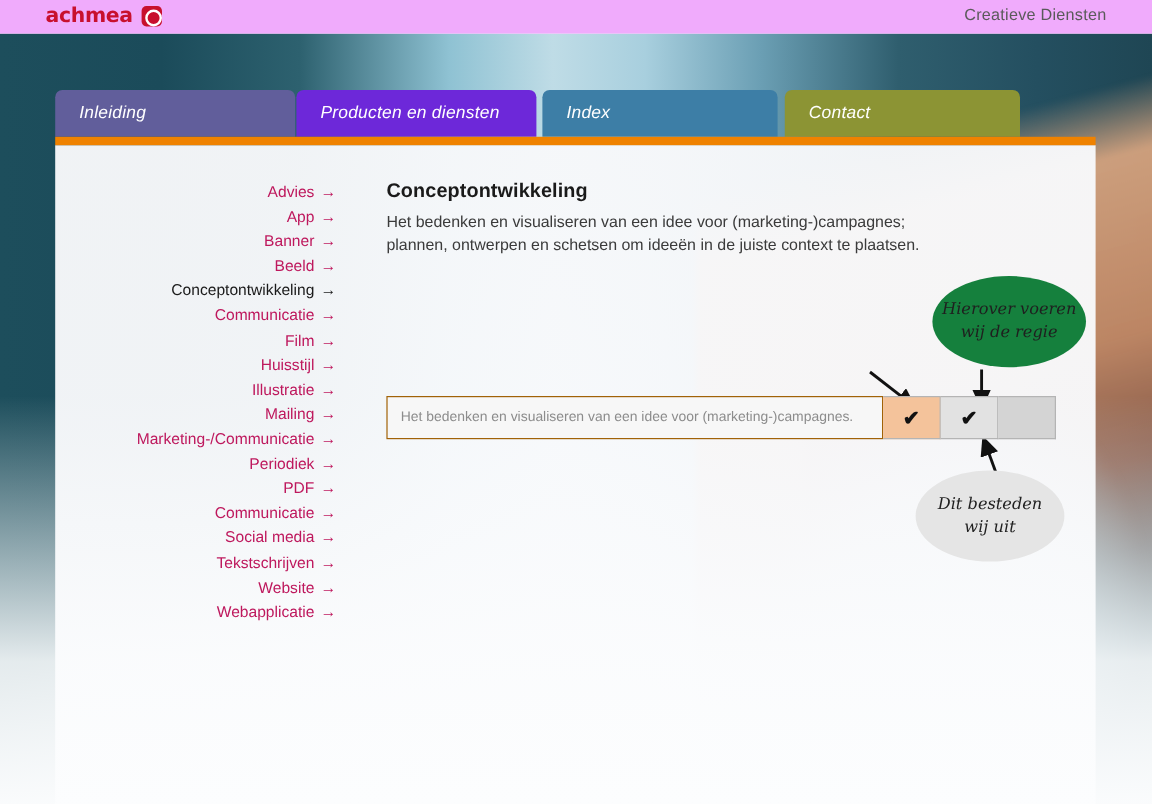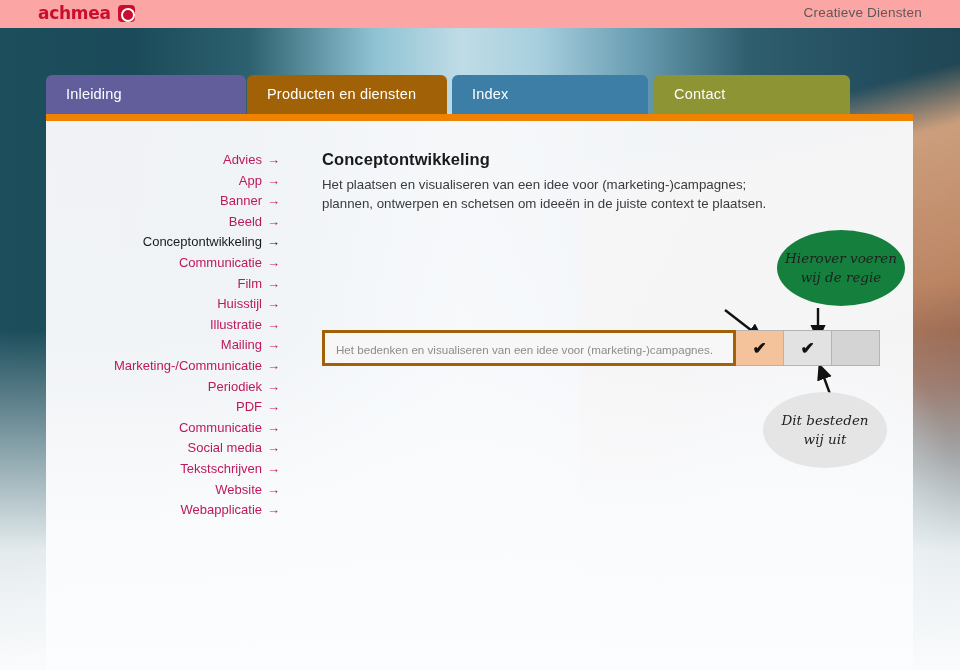--- a/index.html
+++ b/index.html
@@ -7,21 +7,21 @@
   body {
     font-family: "Liberation Sans", sans-serif;
     background:#ffffff;
     position:relative;
     overflow:hidden;
   }
 
   
   .topbar{
     position:absolute; left:0; top:0; width:960px; height:28px;
-    background:#fca5a5; z-index:30;
+    background:#f0abfc; z-index:30;
   }
   .logo{
     position:absolute; left:38px; top:3px;
     display:flex; align-items:center; gap:7px;
   }
   .logo-word{
     font-family:"DejaVu Sans", sans-serif;
     font-weight:bold; font-size:17px; letter-spacing:-0.3px;
     color:#C8102E;
     line-height:20px;
@@ -88,31 +88,31 @@
     position:absolute; right:-20px; bottom:-60px; width:360px; height:420px;
     background:radial-gradient(ellipse 200px 240px at 50% 45%, rgba(130,180,196,.9) 0%, rgba(160,200,212,.55) 45%, rgba(200,225,232,0) 78%);
     filter:blur(5px);
   }
   .photo-white{
     position:absolute; left:0; bottom:0; width:960px; height:340px;
     background:linear-gradient(0deg, rgba(252,253,254,.99) 0%, rgba(250,252,253,.9) 35%, rgba(250,252,253,0) 100%);
   }
 
   
-  .tabs{ position:absolute; left:0; top:75px; width:843px; height:40px; z-index:12;}
+  .tabs{ position:absolute; left:0; top:75px; width:843px; height:40px; z-index:12;font-style:italic;}
   .tab{
     position:absolute; top:0; height:39px;
     border-radius:6px 6px 0 0;
     color:#ffffff; font-size:14.5px;
     padding-left:20px; line-height:39px;
     letter-spacing:.2px;
     white-space:nowrap;
   }
   .tab.t1{ left:46px;  width:200px; background:#615e9b; }
-  .tab.t2{ left:247px; width:200px; background:#a16207; }
+  .tab.t2{ left:247px; width:200px; background:#6d28d9; }
   .tab.t3{ left:452px; width:196px; background:#3d7ea6; }
   .tab.t4{ left:654px; width:196px; background:#8c9434; }
 
   
   .orangebar{
     position:absolute; left:46px; top:114px; width:867px; height:7px;
     background:#ef8200; z-index:13;
   }
 
   
@@ -173,21 +173,21 @@
   }
 
   .arrow-svg{ position:absolute; left:0; top:0; width:600px; height:250px; pointer-events:none;}
 
   
   .row{
     position:absolute; left:0px; top:94px; width:558px; height:36px;
     display:flex; z-index:22;
   }
   .row-label{
-    flex:1; background:#f7f7f7; border:3px solid #a16207;
+    flex:1; background:#f7f7f7; border:1px solid #a16207;
     font-size:11.6px; color:#8c8c8c; line-height:34px; padding-left:11px;
     white-space:nowrap; overflow:hidden;
   }
   .cell{
     width:48px; border:1px solid #b4b4b4; border-left:none;
     display:flex; align-items:center; justify-content:center;
     font-size:17px; color:#111; font-weight:bold;
   }
   .cell.c1{ background:#f4c39b; }
   .cell.c2{ background:#e2e2e2; }
@@ -238,21 +238,21 @@
     <a class="nav-item"><span>Communicatie</span><span class="arrow">→</span></a>
     <a class="nav-item"><span>Social media</span><span class="arrow">→</span></a>
     <a class="nav-item"><span>Tekstschrijven</span><span class="arrow">→</span></a>
     <a class="nav-item"><span>Website</span><span class="arrow">→</span></a>
     <a class="nav-item"><span>Webapplicatie</span><span class="arrow">→</span></a>
   </div>
 
 <div class="maincol">
   <div class="title">Conceptontwikkeling</div>
   <div class="lede">
-    <span>Het plaatsen en visualiseren van een idee voor (marketing-)campagnes;</span><br>
+    <span>Het bedenken en visualiseren van een idee voor (marketing-)campagnes;</span><br>
     <span>plannen, ontwerpen en schetsen om ideeën in de juiste context te plaatsen.</span>
   </div>
 </div>
 
 <div class="diagram">
 
   <svg class="arrow-svg" viewBox="0 0 600 250">
     <defs>
       <marker id="ah" markerWidth="7" markerHeight="7" refX="3" refY="3.2" orient="auto">
         <path d="M0,0 L7,3.2 L0,6.4 z" fill="#111"></path>

